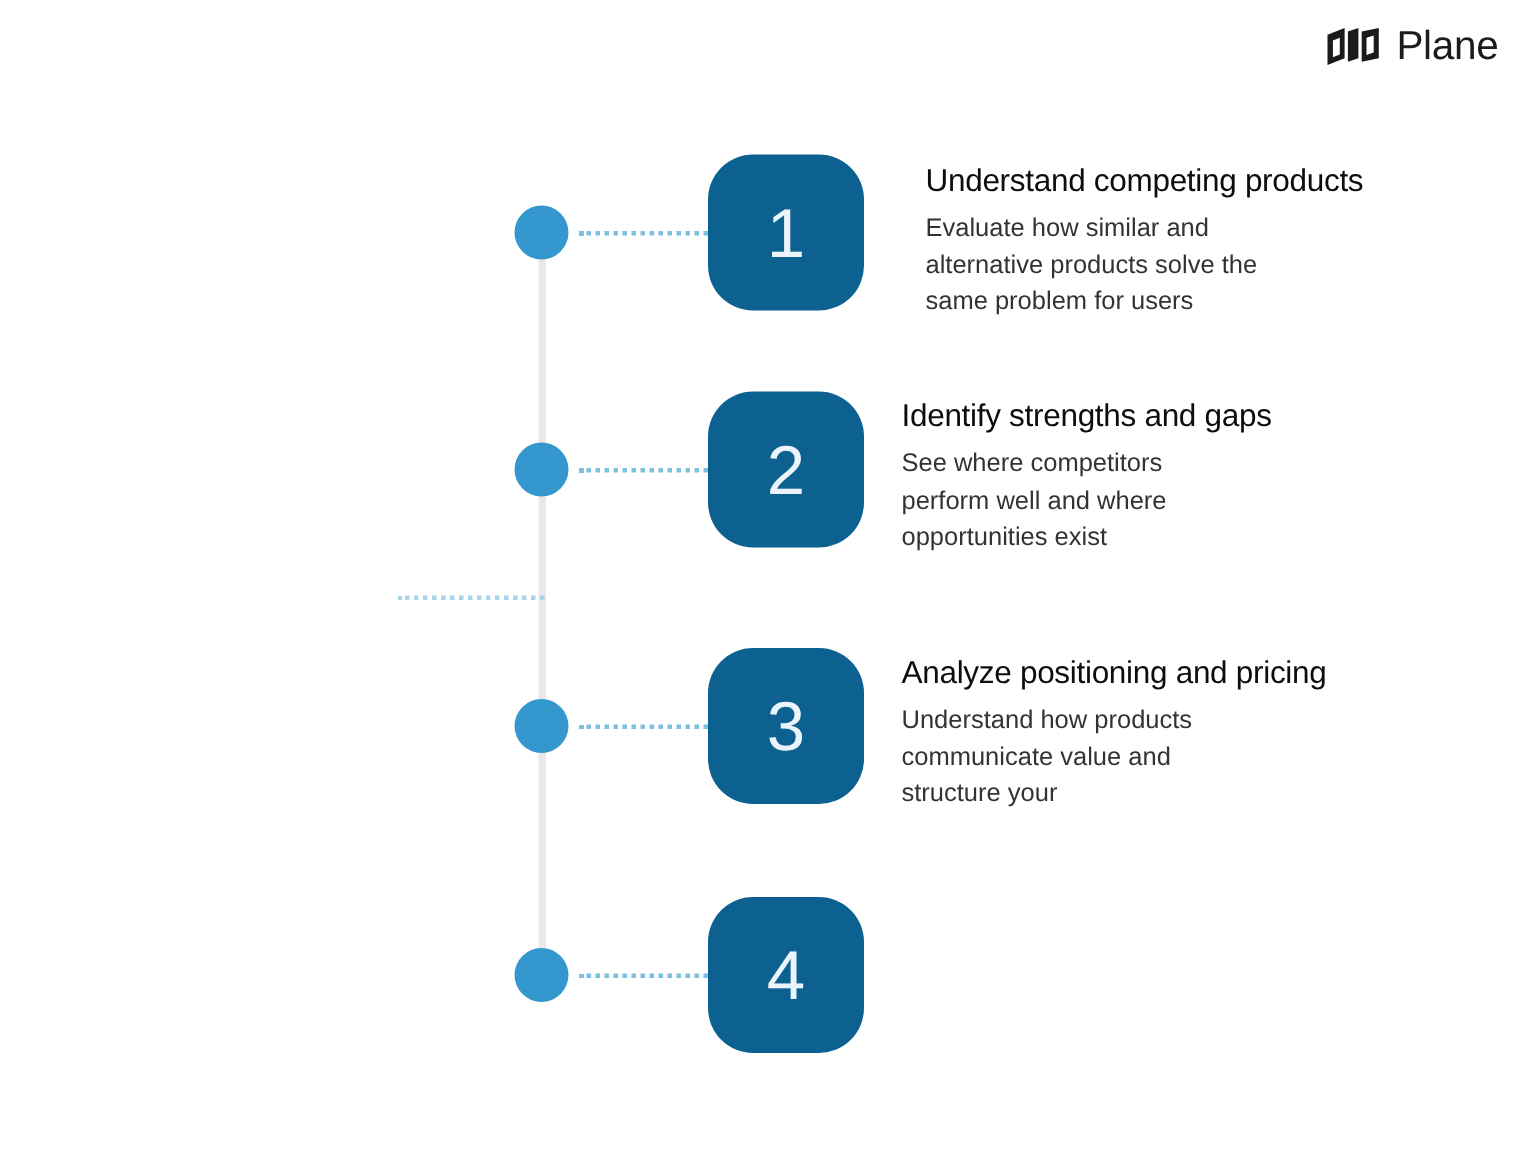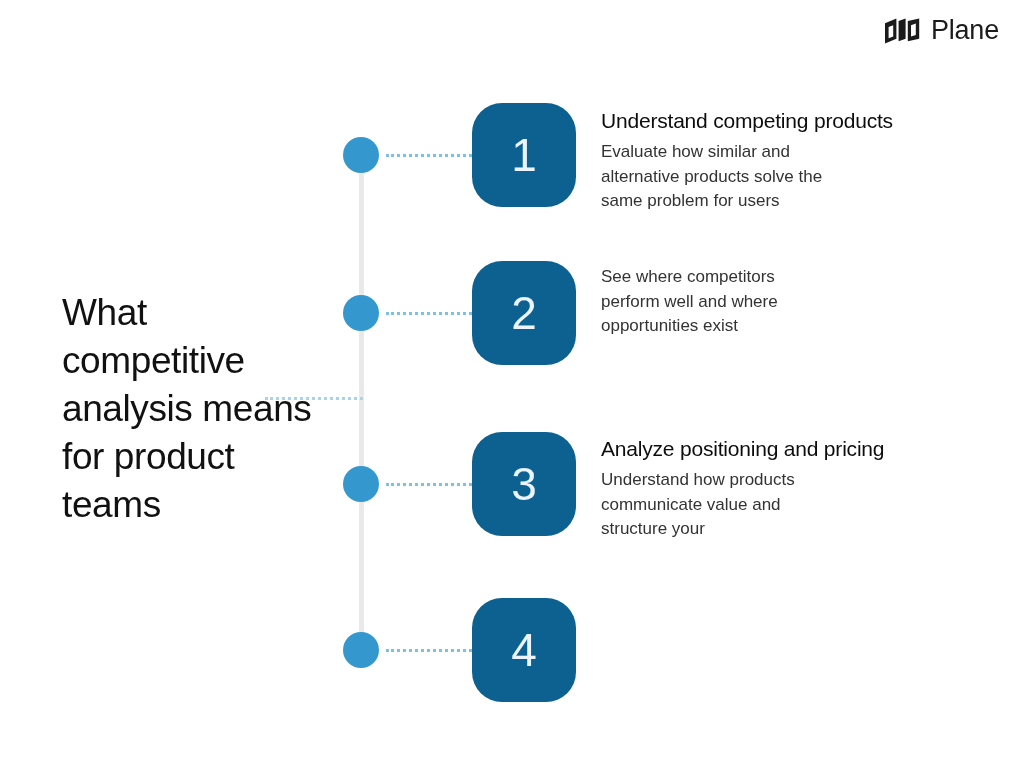--- a/index.html
+++ b/index.html
@@ -147,42 +147,41 @@
     max-width: 300px;
     white-space: pre-line;
   }
 
   
   #step-1 { top: 155px; }
   #step-2 { top: 313px; }
   #step-3 { top: 484px; }
   #step-4 { top: 650px; }
 
-  #step-1 .content { top: -47px; }
+  #step-1 .content { top: -47px; margin-left: 16px; }
   #step-2 .content { top: -48px; }
   #step-3 .content { top: -48px; }
   #step-4 .content { top: -44px; }
 </style>
 </head>
 <body>
 
 <div class="canvas">
 
   <div class="brand">
     <svg class="brand-mark" viewBox="0 0 38 26" aria-hidden="true">
       <path d="M1 5.2 L12.4 0.6 L12.4 20.8 L1 25.4 Z" fill="#1b1b1b"></path>
       <path d="M14.6 3.0 L21.6 0.6 L21.6 20.8 L14.6 23.2 Z" fill="#1b1b1b"></path>
       <path d="M23.8 3.0 L35.2 0.6 L35.2 20.8 L23.8 23.2 Z" fill="#1b1b1b"></path>
       <path d="M4.6 9.0 L9.2 7.2 L9.2 18.4 L4.6 20.2 Z" fill="#ffffff"></path>
       <path d="M27.0 7.2 L31.8 5.6 L31.8 17.0 L27.0 18.6 Z" fill="#ffffff"></path>
     </svg>
     <span class="brand-name">Plane</span>
   </div>
 
-  <h1 class="title">What competitive analysis means for product teams</h1>
 
   <div class="track"></div>
   <div class="side-dotted"></div>
 
   <div class="step" id="step-1">
     <div class="dot"></div>
     <div class="connector"></div>
     <div class="badge">1</div>
     <div class="content">
       <p class="step-title">Understand competing products</p>
@@ -190,20 +189,21 @@
 alternative products solve the
 same problem for users</p>
     </div>
   </div>
 
   <div class="step" id="step-2">
     <div class="dot"></div>
     <div class="connector"></div>
     <div class="badge">2</div>
     <div class="content">
+      <p class="step-title">Identify strengths and gaps</p>
       <p class="step-desc">See where competitors
 perform well and where
 opportunities exist</p>
     </div>
   </div>
 
   <div class="step" id="step-3">
     <div class="dot"></div>
     <div class="connector"></div>
     <div class="badge">3</div>

